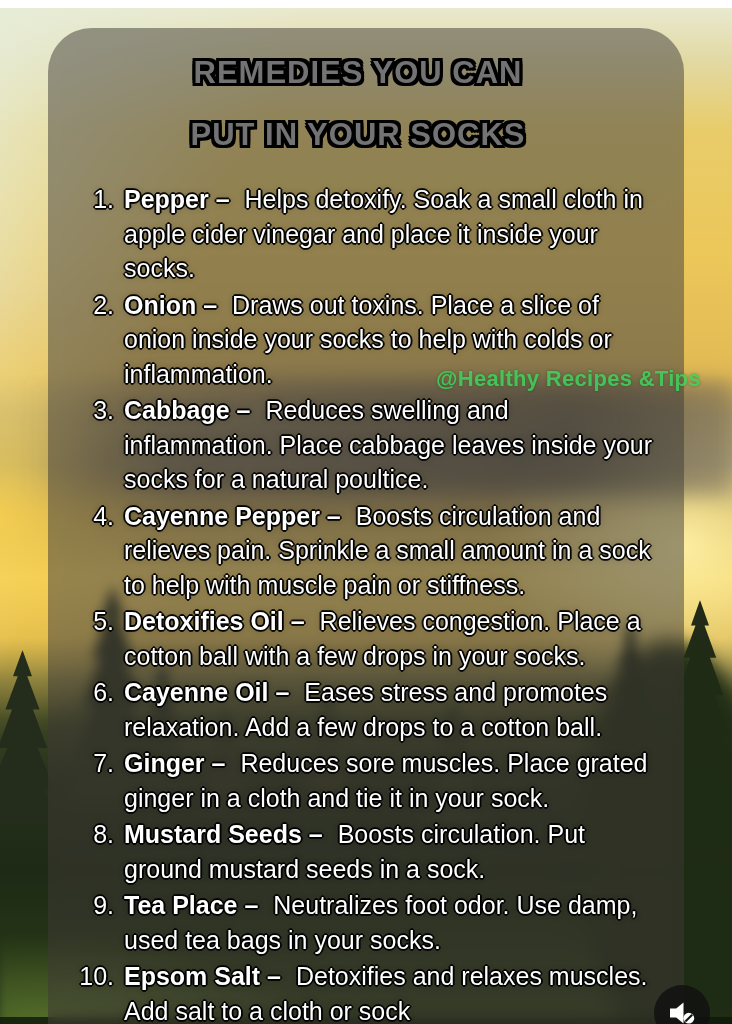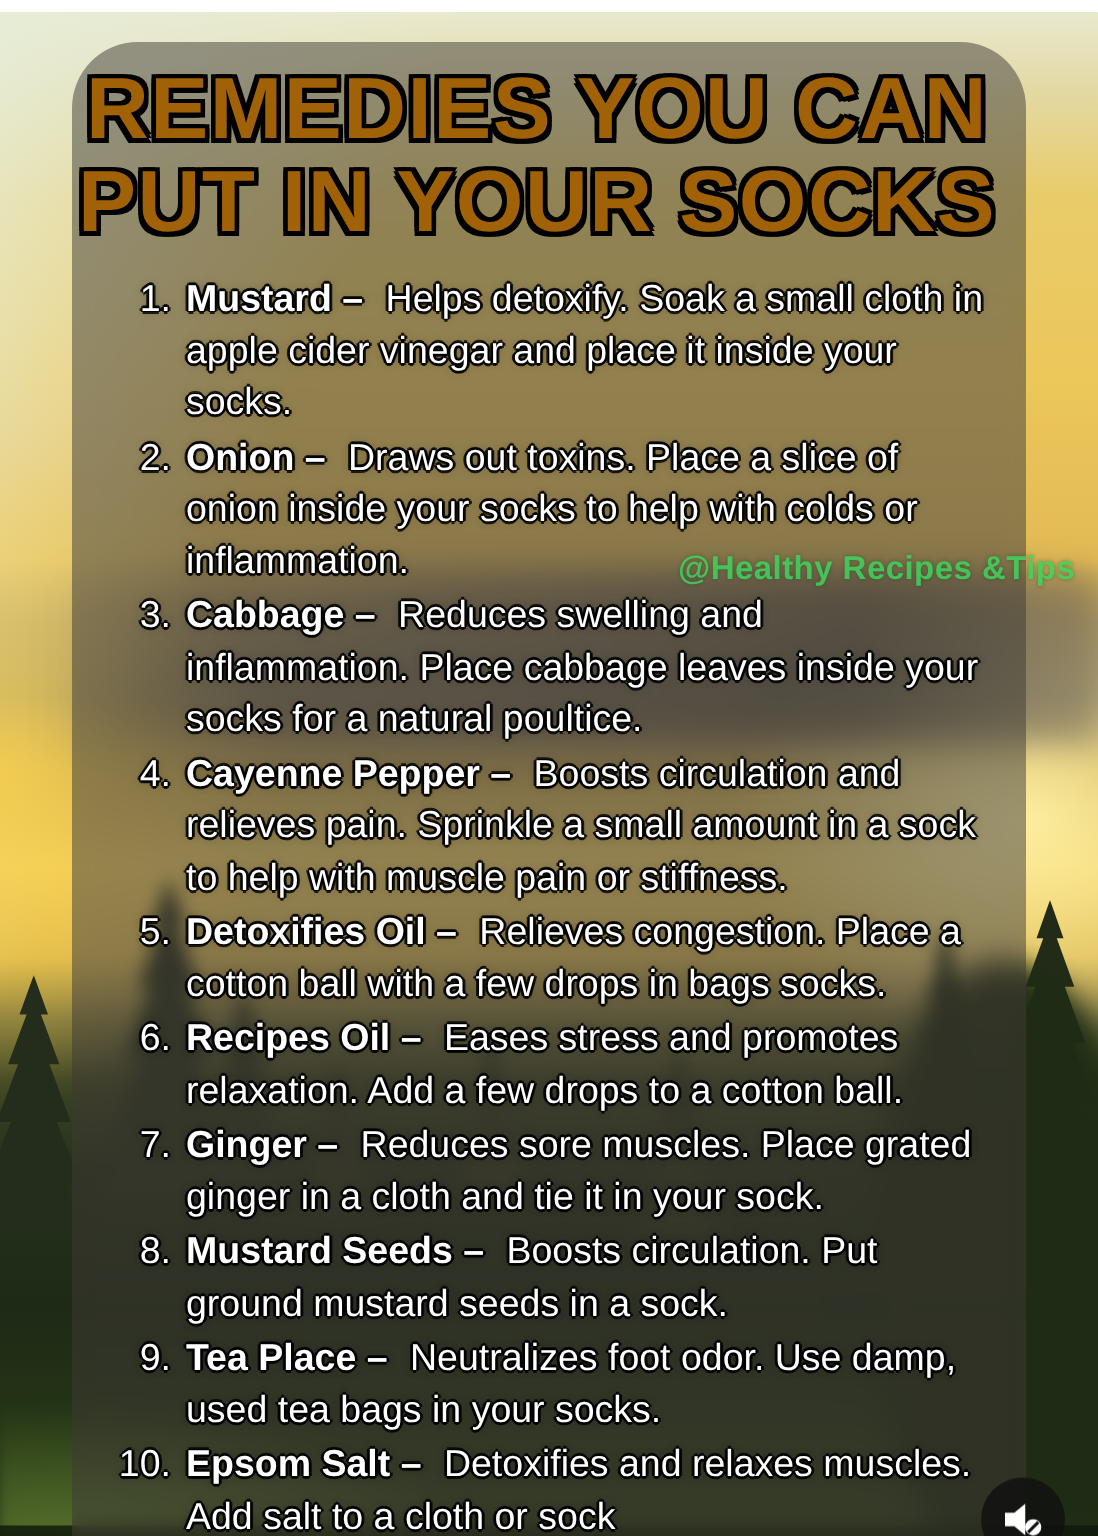--- a/index.html
+++ b/index.html
@@ -53,22 +53,22 @@
   .bottom-edge{position:absolute;left:0;bottom:0;width:100%;height:7px;background:rgba(14,24,10,0.8);}
   
   .panel{
     position:absolute;left:48px;top:28px;width:636px;height:1100px;
     border-radius:44px;background:rgba(62,57,49,0.5);
     -webkit-backdrop-filter:blur(6px) saturate(85%);
     backdrop-filter:blur(6px) saturate(85%);
   }
   
   .title{
-    margin:14px 16px 0 0;text-align:center;color:#a16207;
-    font-size:58px;line-height:62px;font-weight:bold;letter-spacing:1px;
+    margin:14px 16px 0 0;text-align:center;color:#737373;
+    font-size:31px;line-height:62px;font-weight:bold;letter-spacing:1px;
     text-shadow:
       -3px 0 0 #000,3px 0 0 #000,0 -3px 0 #000,0 3px 0 #000,
       -2px -2px 0 #000,2px -2px 0 #000,-2px 2px 0 #000,2px 2px 0 #000,
       -3px -3px 0 #000,3px -3px 0 #000,-3px 3px 0 #000,3px 3px 0 #000;
   }
   
   .list{
     position:absolute;left:0;top:154px;width:100%;
     margin:0;padding:0;list-style:none;
     color:#ffffff;font-size:25px;line-height:34.5px;
@@ -80,21 +80,21 @@
       0 -2px 0 rgba(0,0,0,.8),0 2px 0 rgba(0,0,0,.8),
       -1px -1px 0 rgba(0,0,0,.8),1px -1px 0 rgba(0,0,0,.8),
       -1px 1px 0 rgba(0,0,0,.8),1px 1px 0 rgba(0,0,0,.8),
       0 0 6px rgba(0,0,0,.35);
   }
   .list li + li{margin-top:2px;}
   .num{position:absolute;left:0;top:0;width:66px;text-align:right;}
   .name{font-weight:bold;margin-right:8px;}
   
   .watermark{
-    position:absolute;left:452px;top:366px;
+    position:absolute;left:436px;top:366px;
     color:#3fd35e;font-size:22px;font-weight:bold;letter-spacing:.3px;
     opacity:.85;filter:blur(.5px);
     text-shadow:0 0 3px rgba(0,70,20,.5);
     z-index:3;
     text-align:center;
   }
   
   .mute-btn{
     position:absolute;left:654px;top:985px;width:56px;height:56px;
     border-radius:50%;background:rgba(16,16,16,0.82);border:none;
@@ -124,46 +124,46 @@
 
   <div class="panel">
     <h1 class="title">
       <span>REMEDIES YOU CAN</span><br>
       <span>PUT IN YOUR SOCKS</span>
     </h1>
 
     <ol class="list">
       <li>
         <span class="num">1.</span>
-        <span class="name">Mustard –</span>
+        <span class="name">Pepper –</span>
         <span class="desc">Helps detoxify. Soak a small cloth in apple cider vinegar and place it inside your socks.</span>
       </li>
       <li>
         <span class="num">2.</span>
         <span class="name">Onion –</span>
         <span class="desc">Draws out toxins. Place a slice of onion inside your socks to help with colds or inflammation.</span>
       </li>
       <li>
         <span class="num">3.</span>
         <span class="name">Cabbage –</span>
         <span class="desc">Reduces swelling and inflammation. Place cabbage leaves inside your socks for a natural poultice.</span>
       </li>
       <li>
         <span class="num">4.</span>
         <span class="name">Cayenne Pepper –</span>
         <span class="desc">Boosts circulation and relieves pain. Sprinkle a small amount in a sock to help with muscle pain or stiffness.</span>
       </li>
       <li>
         <span class="num">5.</span>
         <span class="name">Detoxifies Oil –</span>
-        <span class="desc">Relieves congestion. Place a cotton ball with a few drops in bags socks.</span>
+        <span class="desc">Relieves congestion. Place a cotton ball with a few drops in your socks.</span>
       </li>
       <li>
         <span class="num">6.</span>
-        <span class="name">Recipes Oil –</span>
+        <span class="name">Cayenne Oil –</span>
         <span class="desc">Eases stress and promotes relaxation. Add a few drops to a cotton ball.</span>
       </li>
       <li>
         <span class="num">7.</span>
         <span class="name">Ginger –</span>
         <span class="desc">Reduces sore muscles. Place grated ginger in a cloth and tie it in your sock.</span>
       </li>
       <li>
         <span class="num">8.</span>
         <span class="name">Mustard Seeds –</span>

